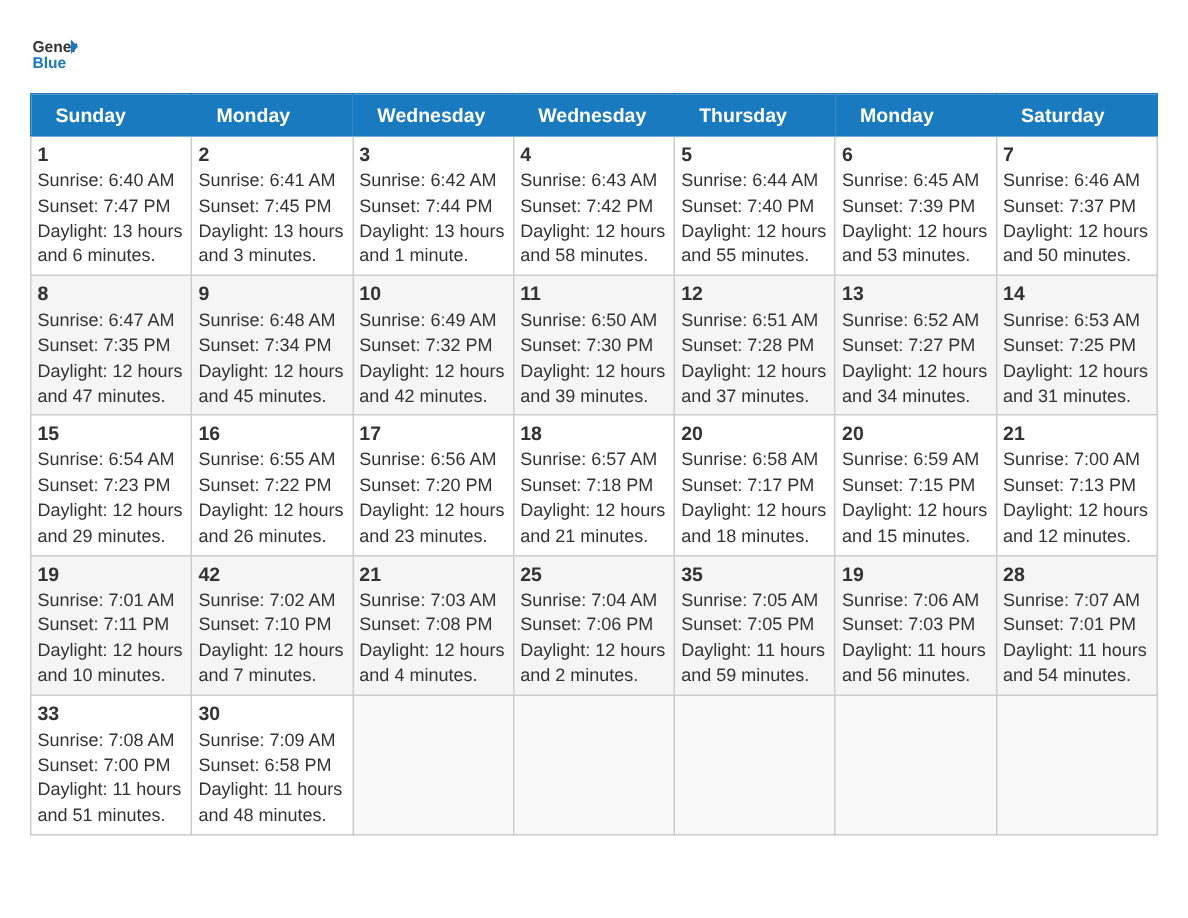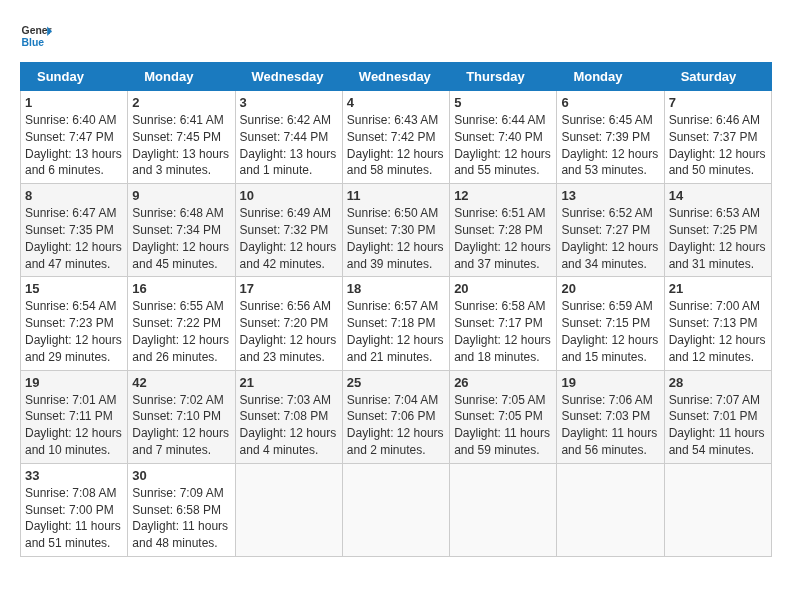--- a/index.html
+++ b/index.html
@@ -208,21 +208,21 @@
         </td>
         <td>
           <div class="day-num">21</div>
           <div class="day-info">Sunrise: 7:03 AM<br>Sunset: 7:08 PM<br>Daylight: 12 hours and 4 minutes.</div>
         </td>
         <td>
           <div class="day-num">25</div>
           <div class="day-info">Sunrise: 7:04 AM<br>Sunset: 7:06 PM<br>Daylight: 12 hours and 2 minutes.</div>
         </td>
         <td>
-          <div class="day-num">26</div>
+          <div class="day-num">35</div>
           <div class="day-info">Sunrise: 7:05 AM<br>Sunset: 7:05 PM<br>Daylight: 11 hours and 59 minutes.</div>
         </td>
         <td>
           <div class="day-num">19</div>
           <div class="day-info">Sunrise: 7:06 AM<br>Sunset: 7:03 PM<br>Daylight: 11 hours and 56 minutes.</div>
         </td>
         <td>
           <div class="day-num">28</div>
           <div class="day-info">Sunrise: 7:07 AM<br>Sunset: 7:01 PM<br>Daylight: 11 hours and 54 minutes.</div>
         </td>

